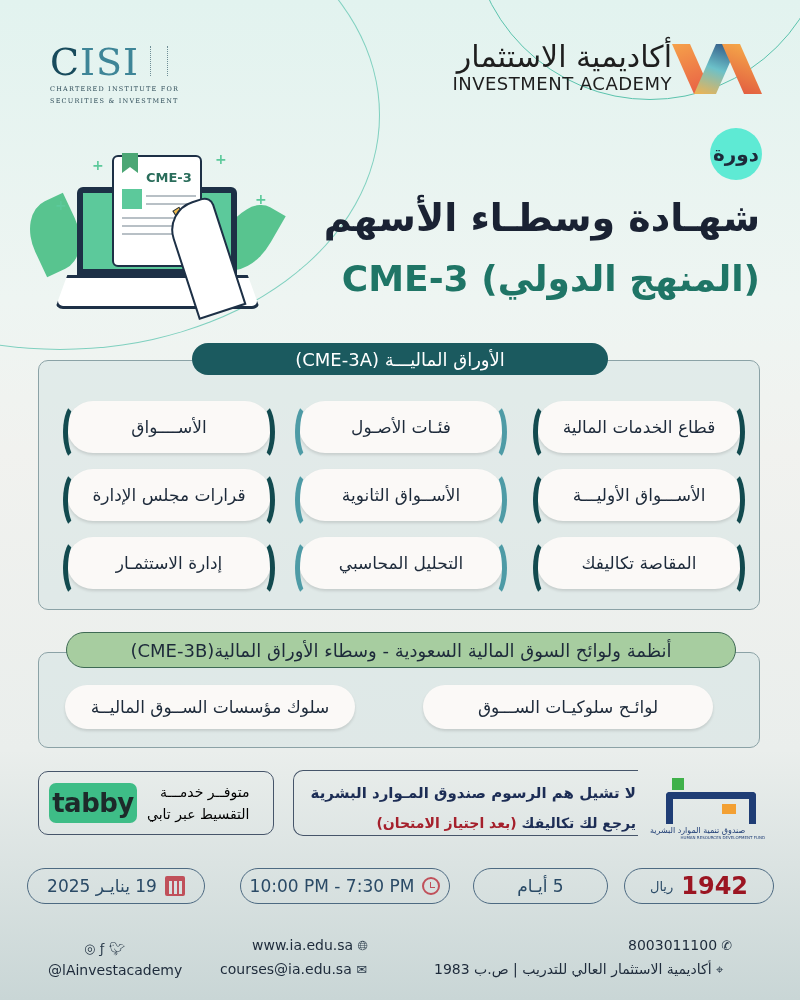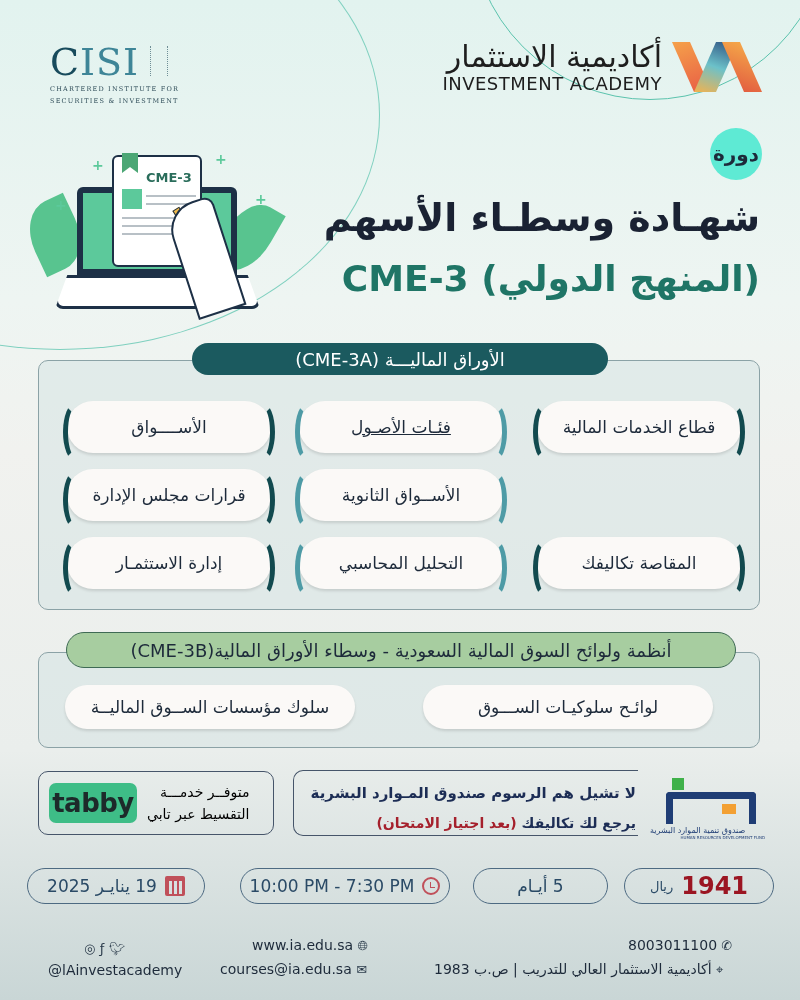--- a/index.html
+++ b/index.html
@@ -14,21 +14,21 @@
   .arc2 { left: -260px; top: -120px; width: 640px; height: 470px; border-radius: 50%; border: 1.5px solid #7fd0bf; border-top-color: transparent; border-left-color: transparent; }
 
   
   .cisi { left: 50px; top: 42px; }
   .cisi-main { font-family: "DejaVu Serif", serif; font-size: 38px; line-height: 40px; letter-spacing: 1px; color: #3e8597; }
   .cisi-main .c { color: #184b5c; }
   .cisi-sub { font-family: "DejaVu Serif", serif; font-size: 6.5px; letter-spacing: 1.2px; color: #2d4b57; line-height: 9px; margin-top: 3px; }
   .cisi-crest { position: absolute; left: 100px; top: 4px; width: 18px; height: 30px; border-left: 1px dotted #6f8e96; border-right: 1px dotted #6f8e96; }
 
   
-  .ia { right: 36px; top: 40px; display: flex; align-items: center; gap: 10px; }
+  .ia { right: 36px; top: 40px; display: flex; align-items: flex-end; }
   .ia-text { text-align: right; }
   .ia-ar { font-size: 30px; line-height: 34px; color: #1e1e1e; direction: rtl; }
   .ia-en { font-size: 18px; line-height: 20px; color: #1e1e1e; letter-spacing: 0.5px; }
   .ia-mark { width: 92px; height: 50px; position: relative; }
   .ia-mark .l { position: absolute; left: 0; top: 0; width: 40px; height: 50px; background: linear-gradient(160deg, #f5a14a, #e85b45); clip-path: polygon(0 0, 45% 0, 100% 100%, 55% 100%); }
   .ia-mark .m { position: absolute; left: 22px; top: 0; width: 44px; height: 50px; background: linear-gradient(200deg, #2b4c7e, #6cc1c9, #f3b24e); clip-path: polygon(50% 0, 100% 0, 50% 100%, 0 100%); }
   .ia-mark .r { position: absolute; left: 50px; top: 0; width: 40px; height: 50px; background: linear-gradient(200deg, #f7b24a, #e0533f); clip-path: polygon(0 0, 45% 0, 100% 100%, 55% 100%); }
 
   
   .illus { left: 30px; top: 145px; width: 240px; height: 170px; }
@@ -149,22 +149,23 @@
   <div class="pencil"></div>
   <div class="hand"></div>
 </div>
 
 <div class="abs badge-dawra">دورة</div>
 <div class="abs title1">شهـادة وسطـاء الأسهم</div>
 <div class="abs title2">(المنهج الدولي) CME-3</div>
 
 <div class="abs panel panelA">
   <div class="pill" style="left:498px;top:40px;">قطاع الخدمات المالية</div>
-  <div class="pill light" style="left:260px;top:40px;text-decoration:underline;">فئـات الأصـول</div>
+  <div class="pill light" style="left:260px;top:40px;">فئـات الأصـول</div>
   <div class="pill" style="left:28px;top:40px;">الأســــواق</div>
+  <div class="pill" style="left:498px;top:108px;">الأســـواق الأوليـــة</div>
   <div class="pill light" style="left:260px;top:108px;">الأســواق الثانوية</div>
   <div class="pill" style="left:28px;top:108px;">قرارات مجلس الإدارة</div>
   <div class="pill" style="left:498px;top:176px;">المقاصة تكاليفك</div>
   <div class="pill light" style="left:260px;top:176px;">التحليل المحاسبي</div>
   <div class="pill" style="left:28px;top:176px;">إدارة الاستثمـار</div>
 </div>
 <div class="abs headerA">الأوراق الماليـــة (CME-3A)</div>
 
 <div class="abs panel panelB">
   <div class="pillB" style="left:384px;top:32px;">لوائـح سلوكيـات الســـوق</div>
@@ -197,21 +198,21 @@
 </div>
 <div class="info info-time">
   <span>10:00 PM - 7:30 PM</span>
   <span class="clock-icon"></span>
 </div>
 <div class="info info-days">
   <span>5 أيـام</span>
 </div>
 <div class="info info-price">
   <span class="price-cur">ريال</span>
-  <span class="price-num">1941</span>
+  <span class="price-num">1942</span>
 </div>
 
 <div class="abs foot" style="left:84px;top:940px;">
   <span class="ico">◎</span>
   <span class="ico">ƒ</span>
   <span class="ico">🐦︎</span>
 </div>
 <div class="abs foot" style="left:48px;top:962px;">@lAinvestacademy</div>
 
 <div class="abs foot" style="left:252px;top:937px;">

